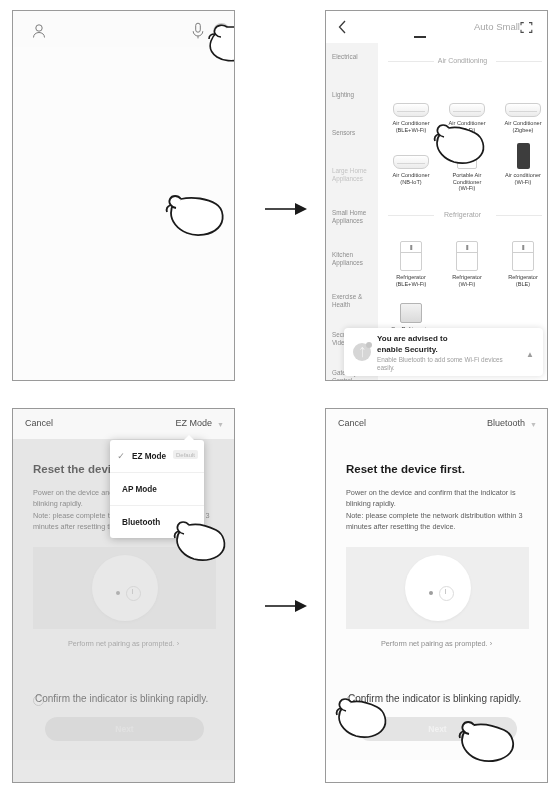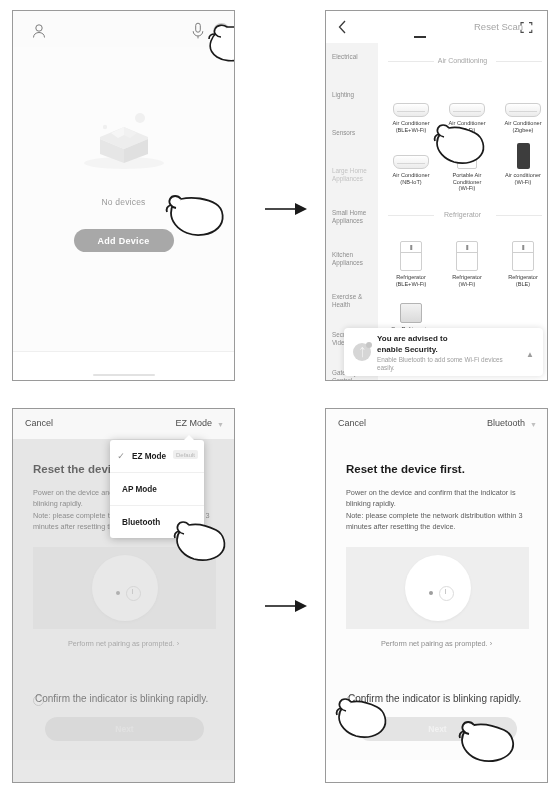--- a/index.html
+++ b/index.html
@@ -158,37 +158,20 @@
         <path d="M2.5 14.5c0-3.1 2.5-5 5.5-5s5.5 1.9 5.5 5" fill="none" stroke="#7d7d7d" stroke-width="1"></path>
       </svg>
       <svg class="p1-mic" viewBox="0 0 14 18">
         <rect x="4.7" y="1.2" width="4.6" height="9" rx="2.3" fill="none" stroke="#7d7d7d" stroke-width="1"></rect>
         <path d="M2.2 9.2a4.8 4.8 0 0 0 9.6 0" fill="none" stroke="#7d7d7d" stroke-width="1"></path>
         <line x1="7" y1="14" x2="7" y2="16.4" stroke="#7d7d7d" stroke-width="1"></line>
       </svg>
       <div class="p1-plus"></div>
     </div>
 
-    <div class="p1-body">
-      <svg class="p1-box" viewBox="0 0 92 62">
-        <ellipse cx="46" cy="54" rx="40" ry="6" fill="#f4f4f4"></ellipse>
-        <circle cx="62" cy="9" r="5" fill="#f0f0f0"></circle>
-        <circle cx="27" cy="18" r="2.2" fill="#f0f0f0"></circle>
-        <path d="M22 28 L46 18 L70 28 L70 30 L46 40 L22 30 Z" fill="#ededed"></path>
-        <path d="M22 30 L46 40 L46 54 L22 45 Z" fill="#e6e6e6"></path>
-        <path d="M70 30 L46 40 L46 54 L70 45 Z" fill="#e0e0e0"></path>
-        <path d="M33 24 L46 18 L46 26 L40 29 Z" fill="#f6f6f6"></path>
-        <path d="M59 24 L46 18 L46 26 L52 29 Z" fill="#f1f1f1"></path>
-      </svg>
-      <div class="p1-nodev">No devices</div>
-      <div class="p1-add">Add Device</div>
-      <div class="p1-bottombar">
-        <div class="p1-homeind"></div>
-      </div>
-    </div>
 
     <svg class="hand" style="left:184px;top:12px;width:60px;height:52px;" viewBox="0 0 60 52">
       <path d="M30 4 C22 6 16 12 14 18 C12 24 14 30 20 34 C26 38 36 39 44 36 C52 33 57 26 56 19 C55 12 48 6 40 4 Z" fill="#ffffff" stroke="#1a1a1a" stroke-width="1.6"></path>
       <path d="M30 4 C26 1 20 2 18 6 C16 10 20 14 24 14" fill="#ffffff" stroke="#1a1a1a" stroke-width="1.6"></path>
       <path d="M18 11 C14 11 12 13 12 16" fill="none" stroke="#1a1a1a" stroke-width="1.6"></path>
     </svg>
 
     <svg class="hand" style="left:152px;top:182px;width:62px;height:46px;" viewBox="0 0 62 46">
       <path d="M16 6 C10 8 6 13 6 20 C6 28 12 36 22 40 C32 44 46 42 53 35 C60 28 59 16 51 11 C43 6 28 3 16 6 Z" fill="#ffffff" stroke="#1a1a1a" stroke-width="1.8"></path>
       <path d="M16 6 C13 2 7 2 5 6 C3 10 6 14 11 15" fill="#ffffff" stroke="#1a1a1a" stroke-width="1.8"></path>
@@ -196,21 +179,21 @@
     </svg>
   </div>
 
   <div class="panel" id="panel2">
     <div class="p2-head">
       <svg class="p2-back" viewBox="0 0 9 14">
         <polyline points="7,1 1.5,7 7,13" fill="none" stroke="#3a3a3a" stroke-width="1.3"></polyline>
       </svg>
       <div class="p2-tab-manual">Add Manually</div>
       <div class="p2-underline"></div>
-      <div class="p2-tab-auto">Reset Scan</div>
+      <div class="p2-tab-auto">Auto Small</div>
       <svg class="p2-scan" viewBox="0 0 13 13">
         <path d="M1 4.2V1.6h2.8M11.8 4.2V1.6H9M1 8.8v2.6h2.8M11.8 8.8v2.6H9" fill="none" stroke="#4a4a4a" stroke-width="1.1"></path>
       </svg>
     </div>
 
     <div class="p2-side">
         <div class="p2-cat" style="top: 10px;">Electrical</div>
         <div class="p2-cat" style="top: 48px;">Lighting</div>
         <div class="p2-cat" style="top: 86px;">Sensors</div>
         <div class="p2-cat dim" style="top: 124px;">Large Home Appliances</div>

